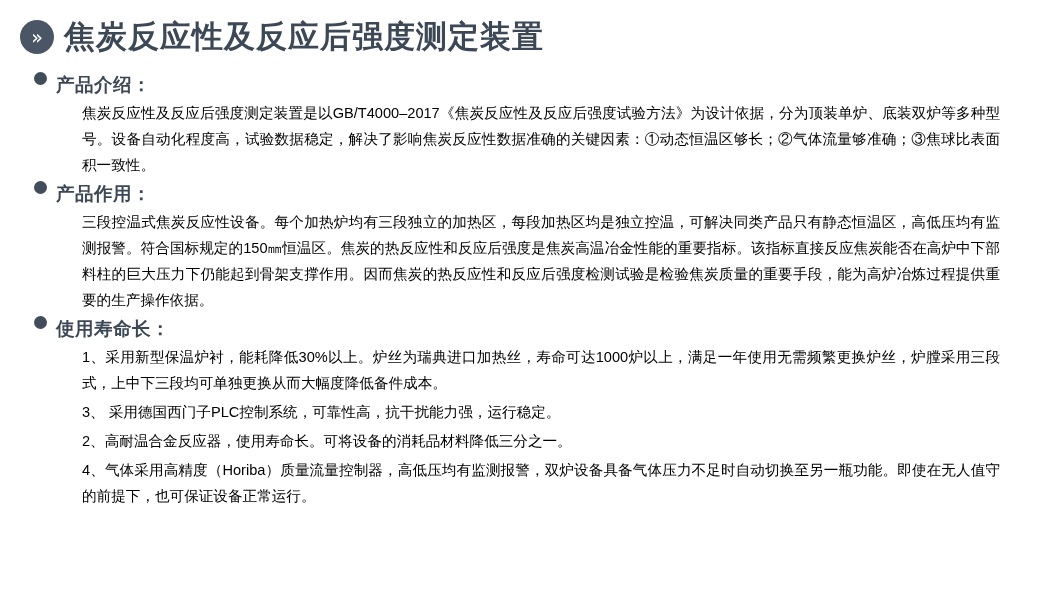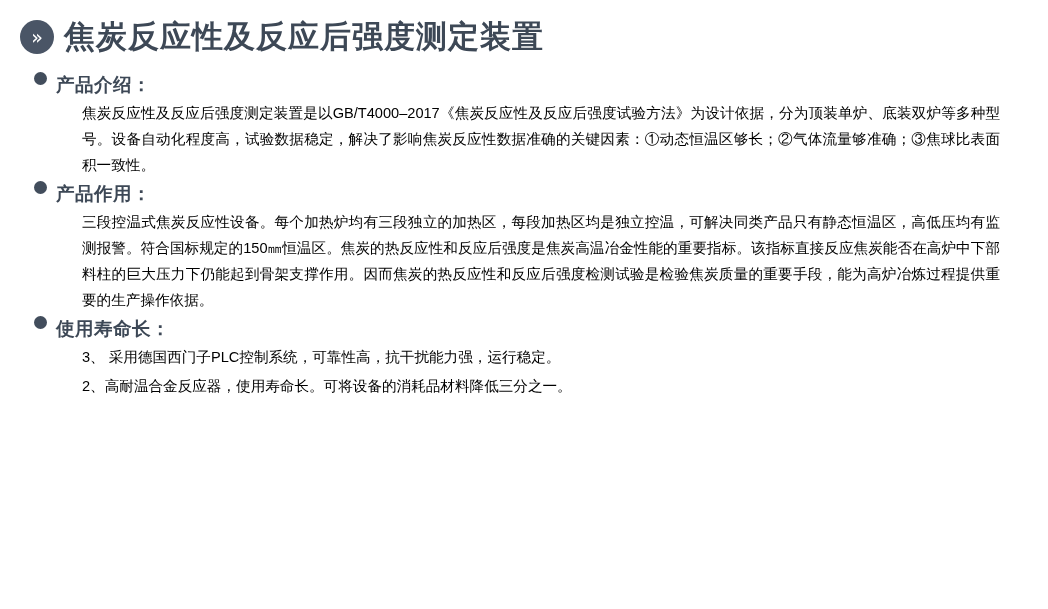--- a/index.html
+++ b/index.html
@@ -118,18 +118,20 @@
       <p>三段控温式焦炭反应性设备。每个加热炉均有三段独立的加热区，每段加热区均是独立控温，可解决同类产品只有静态恒温区，高低压均有监测报警。符合国标规定的150㎜恒温区。焦炭的热反应性和反应后强度是焦炭高温冶金性能的重要指标。该指标直接反应焦炭能否在高炉中下部料柱的巨大压力下仍能起到骨架支撑作用。因而焦炭的热反应性和反应后强度检测试验是检验焦炭质量的重要手段，能为高炉冶炼过程提供重要的生产操作依据。</p>
     </div>
   </div>
 
   <div class="section">
     <div class="sec-head">
       <span class="bullet"></span>
       <span class="sec-title">使用寿命长：</span>
     </div>
     <div class="sec-body feature-list">
+      <p>1、采用新型保温炉衬，能耗降低30%以上。炉丝为瑞典进口加热丝，寿命可达1000炉以上，满足一年使用无需频繁更换炉丝，炉膛采用三段式，上中下三段均可单独更换从而大幅度降低备件成本。</p>
       <p>3、 采用德国西门子PLC控制系统，可靠性高，抗干扰能力强，运行稳定。</p>
       <p>2、高耐温合金反应器，使用寿命长。可将设备的消耗品材料降低三分之一。</p>
+      <p>4、气体采用高精度（Horiba）质量流量控制器，高低压均有监测报警，双炉设备具备气体压力不足时自动切换至另一瓶功能。即使在无人值守的前提下，也可保证设备正常运行。</p>
     </div>
   </div>
 
 </div>
 
 </body></html>

